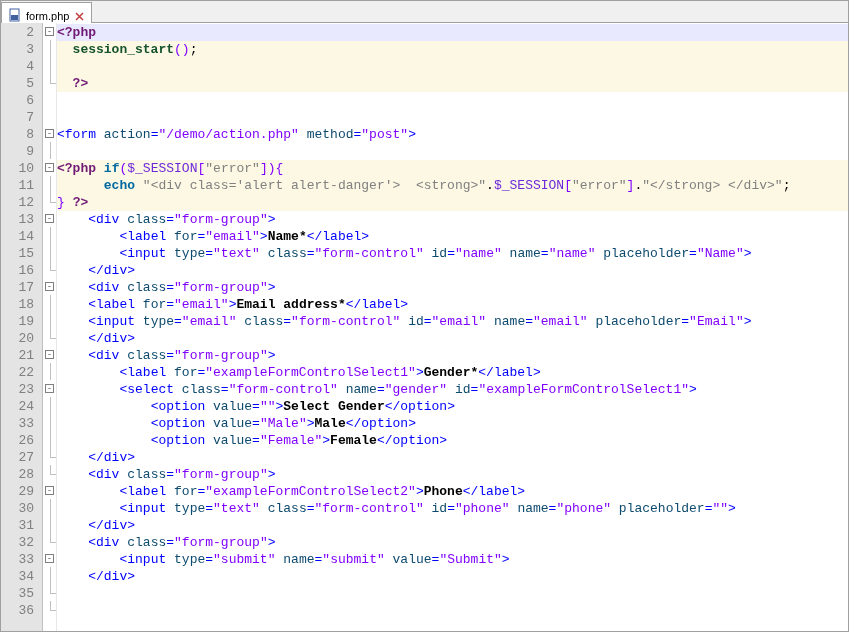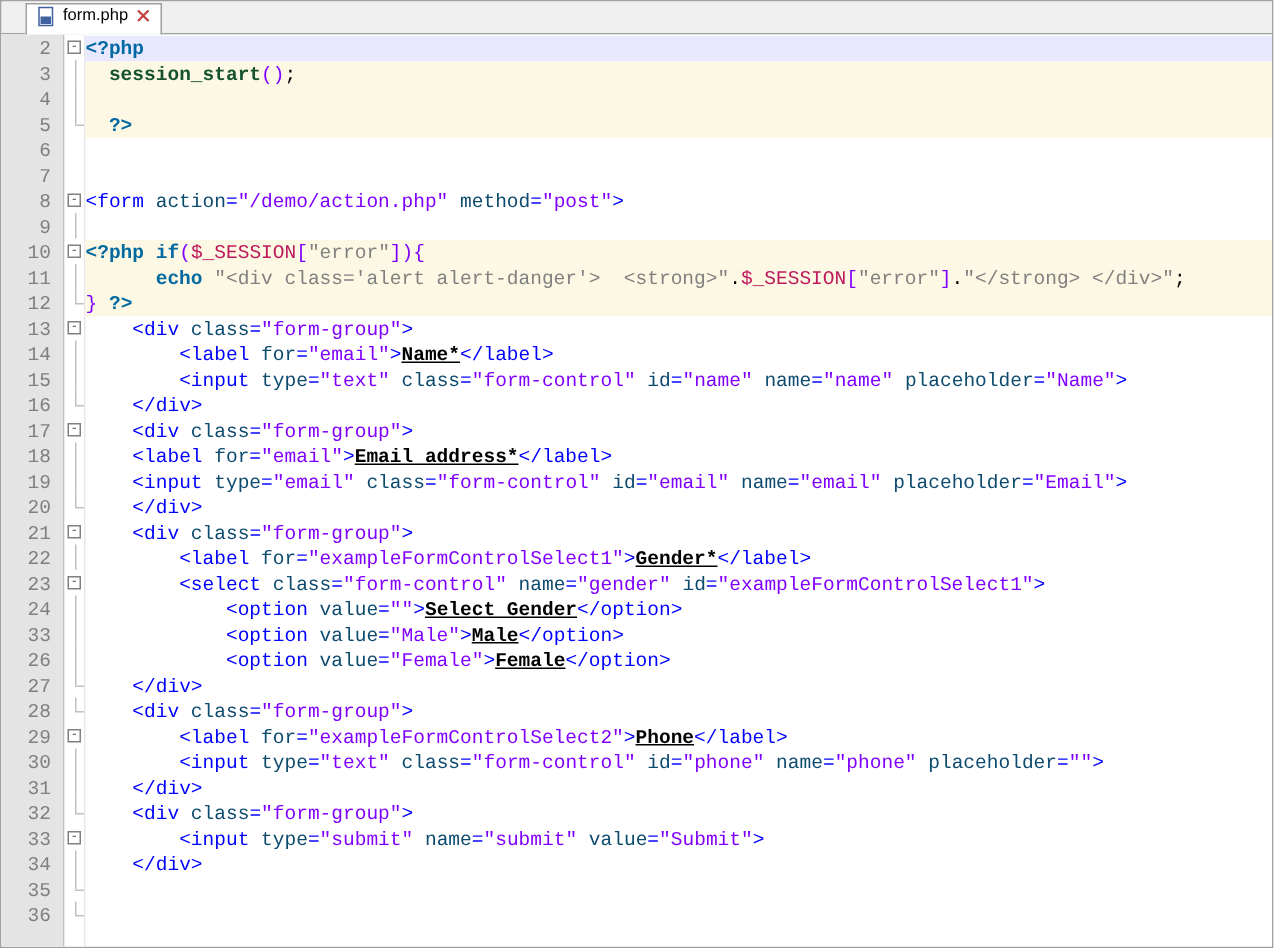--- a/index.html
+++ b/index.html
@@ -1,44 +1,44 @@
 <!DOCTYPE html>
 <html><head>
 <meta charset="utf-8">
 <style>
 * { margin: 0; padding: 0; box-sizing: border-box; }
 body { font-family: "Courier New", monospace; font-size: 13px; background: #f0f0f0; width: 849px; height: 632px; overflow: hidden; }
 .editor-container { background: #fff; border: 1px solid #a0a0a0; height: 100%; display: flex; flex-direction: column; }
 .tab-bar { background: #f0f0f0; border-bottom: 1px solid #a0a0a0; display: flex; height: 22px; }
-.tab { display: flex; align-items: flex-start; background: #fff; border: 1px solid #a0a0a0; border-bottom: none; padding: 1px 6px; margin-left: 16px; font-family: Tahoma, sans-serif; font-size: 11px; gap: 4px; position: relative; top: 1px; }
+.tab { display: flex; align-items: flex-end; background: #fff; border: 1px solid #a0a0a0; border-bottom: none; padding: 1px 6px; margin-left: 0; font-family: Tahoma, sans-serif; font-size: 11px; gap: 4px; position: relative; top: 1px; }
 .tab-icon { width: 14px; height: 14px; display: inline-flex; align-items: center; justify-content: center; }
 .tab-close { width: 12px; height: 12px; display: inline-flex; align-items: center; justify-content: center; color: #c04040; font-weight: bold; cursor: pointer; font-size: 11px; }
 .code-area { flex: 1; display: flex; overflow: hidden; background: #fff; }
 .gutter { background: #e4e4e4; border-right: 1px solid #c0c0c0; width: 42px; text-align: right; color: #808080; font-family: "Courier New", monospace; font-size: 13px; padding-top: 1px; }
 .gutter-line { height: 17px; line-height: 17px; padding-right: 8px; }
 .fold-col { width: 14px; background: #fff; border-right: 1px solid #e8e8e8; }
 .fold-cell { height: 17px; display: flex; align-items: center; justify-content: center; position: relative; }
 .fold-box { width: 9px; height: 9px; border: 1px solid #808080; background: #fff; font-size: 9px; line-height: 7px; text-align: center; color: #606060; cursor: pointer; font-family: monospace; }
 .fold-line { position: absolute; left: 50%; width: 1px; background: #c0c0c0; top: 0; bottom: 0; }
 .fold-corner { position: absolute; left: 50%; width: 6px; height: 1px; background: #c0c0c0; top: 50%; }
 .code-col { flex: 1; padding-top: 1px; }
 .code-line { height: 17px; line-height: 17px; white-space: pre; }
 .hl-php { background: #fdf8e3; }
 .hl-active { background: #e8e8ff; }
 .tag { color: #0000ff; }
 .attr { color: #0c4a6e; }
 .str { color: #8000ff; }
-.php-delim { color: #0369a1; font-weight: bold; }
+.php-delim { color: #701a75; font-weight: bold; }
 .php-kw { color: #0369a1; font-weight: bold; }
 .php-func { color: #14532d; font-weight: bold; }
-.php-var { color: #be185d; }
+.php-var { color: #6d28d9; }
 .php-str { color: #808080; }
 .php-brace { color: #8000ff; }
 .text { color: #000000; }
-.bold-text { color: #000000; font-weight: bold; text-decoration: underline; }
+.bold-text { color: #000000; font-weight: bold; }
 </style>
 </head>
 <body>
 
 <div class="editor-container">
   <div class="tab-bar">
     <div class="tab">
       <span class="tab-icon">
         <svg width="14" height="14" viewBox="0 0 14 14">
             <rect x="2" y="1" width="9" height="12" fill="#fff" stroke="#4060a0" stroke-width="1"></rect>

